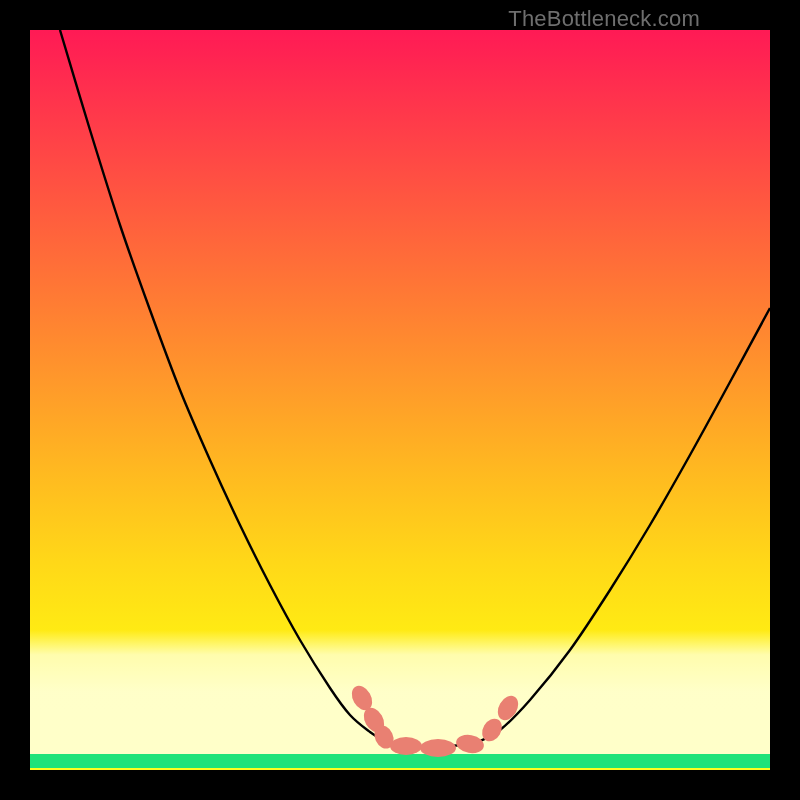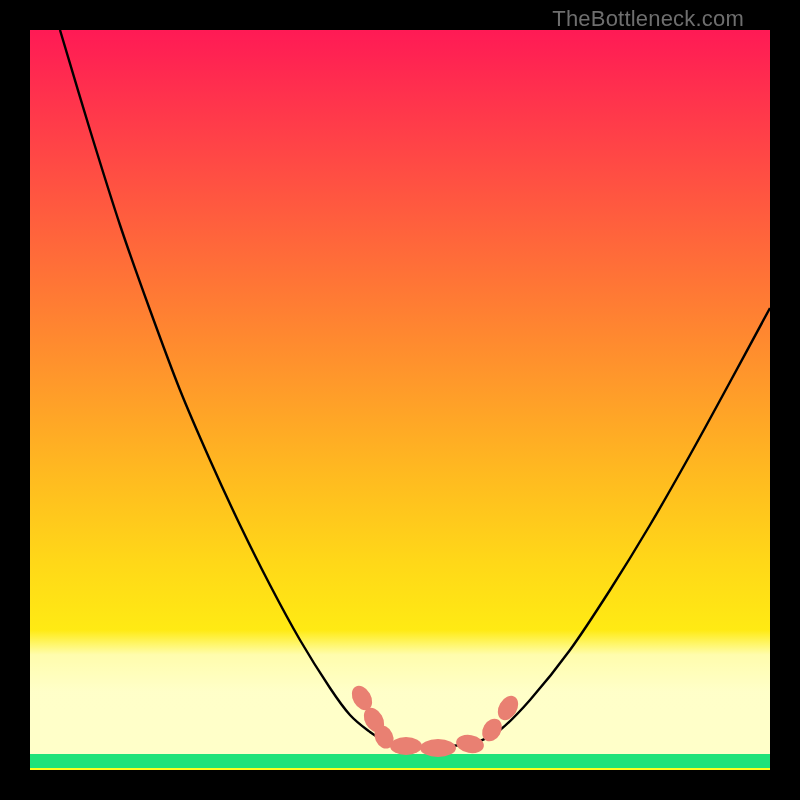--- a/index.html
+++ b/index.html
@@ -11,21 +11,20 @@
     overflow: hidden;
     font-family: Arial, Helvetica, sans-serif;
   }
   .frame {
     position: absolute;
     left: 0;
     top: 0;
     width: 712px;
     height: 800px;
     background: #000;
-    padding-left: 44px;
   }
   .plot-area {
     position: absolute;
     left: 30px;
     top: 30px;
     width: 740px;
     height: 740px;
     
     background: linear-gradient(to bottom,
       #ff1a55 0%,

